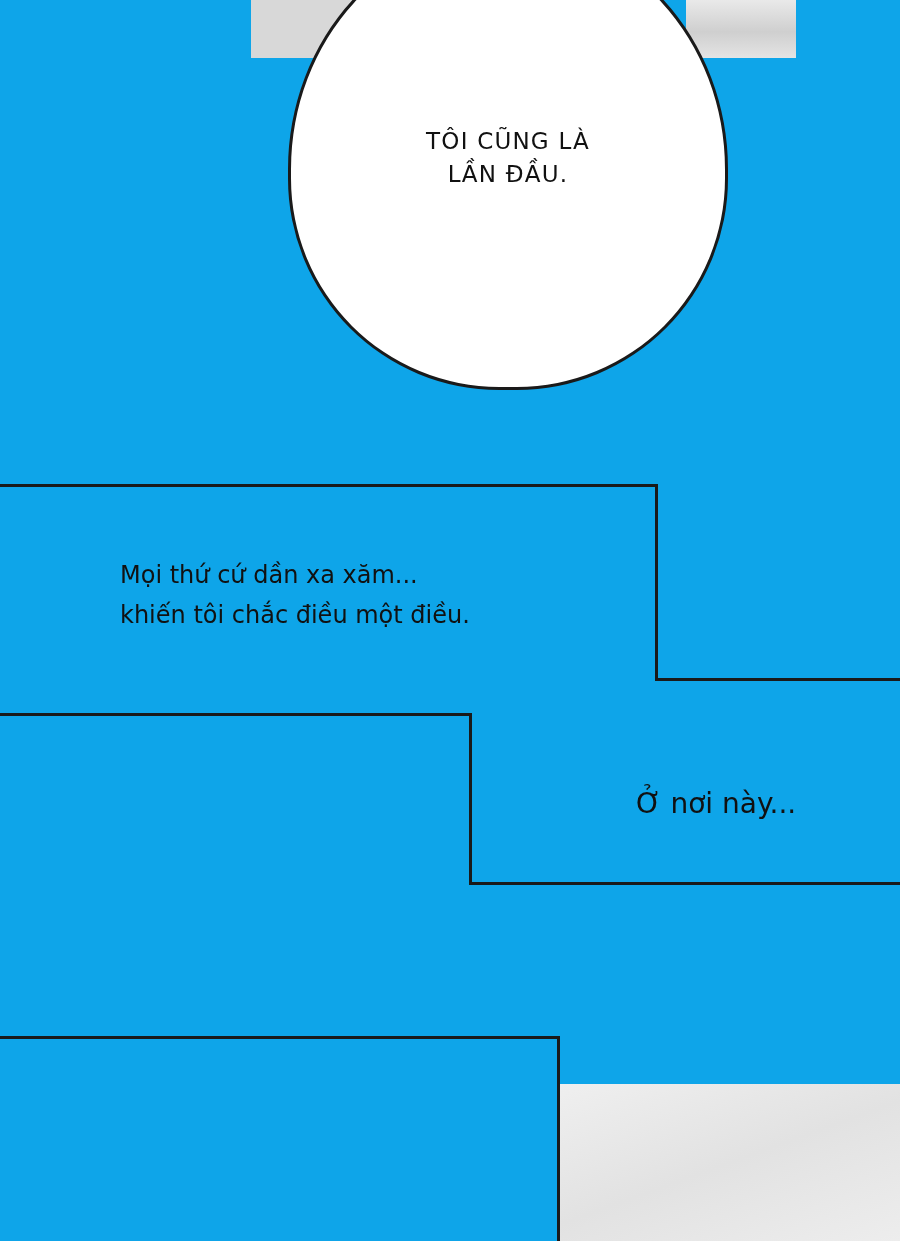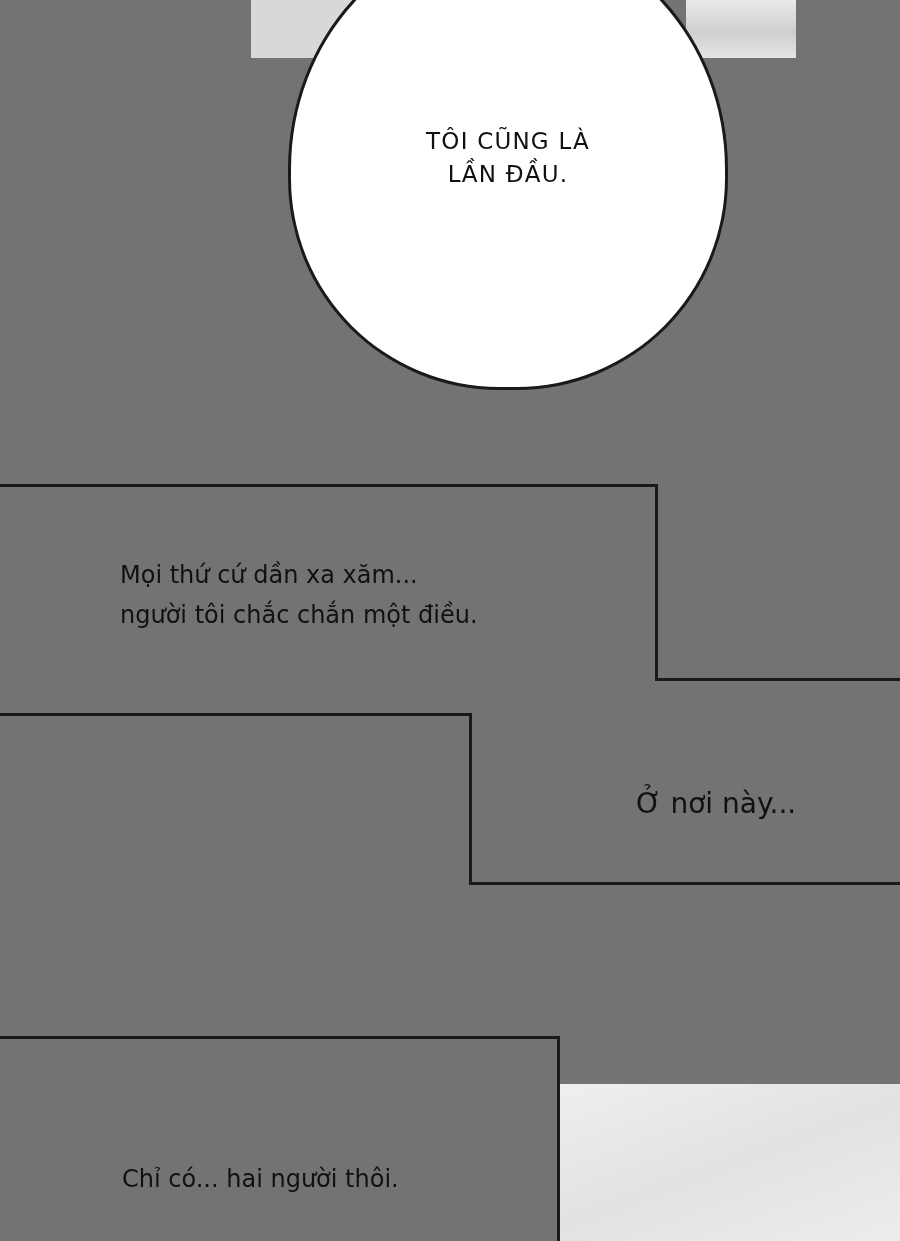--- a/index.html
+++ b/index.html
@@ -7,21 +7,21 @@
     padding: 0;
     background: #ffffff;
   }
   body {
     font-family: "DejaVu Sans", sans-serif;
   }
   #page {
     position: relative;
     width: 900px;
     height: 1241px;
-    background: #737373;
+    background: #0ea5e9;
     overflow: hidden;
   }
 
   
   .panel-top {
     position: absolute;
     left: 0;
     top: 0;
     width: 900px;
     height: 420px;
@@ -208,30 +208,29 @@
     <div class="bubble"></div>
     <div class="bubble-text">TÔI CŨNG LÀ
 LẦN ĐẦU.</div>
   </div>
 
   <div class="panel-2">
     <div class="p2-line-top"></div>
     <div class="p2-line-vert"></div>
     <div class="p2-line-bottom"></div>
     <div class="p2-text">Mọi thứ cứ dần xa xăm...
-người tôi chắc chắn một điều.</div>
+khiến tôi chắc điều một điều.</div>
   </div>
 
   <div class="panel-3">
     <div class="p3-line-top"></div>
     <div class="p3-line-vert"></div>
     <div class="p3-line-bottom"></div>
     <div class="p3-text">Ở nơi này...</div>
   </div>
 
   <div class="panel-4">
     <div class="p4-line-top"></div>
     <div class="p4-line-vert"></div>
     <div class="p4-gray"></div>
-    <div class="p4-text">Chỉ có... hai người thôi.</div>
   </div>
 
 </div>
 
 </body></html>

